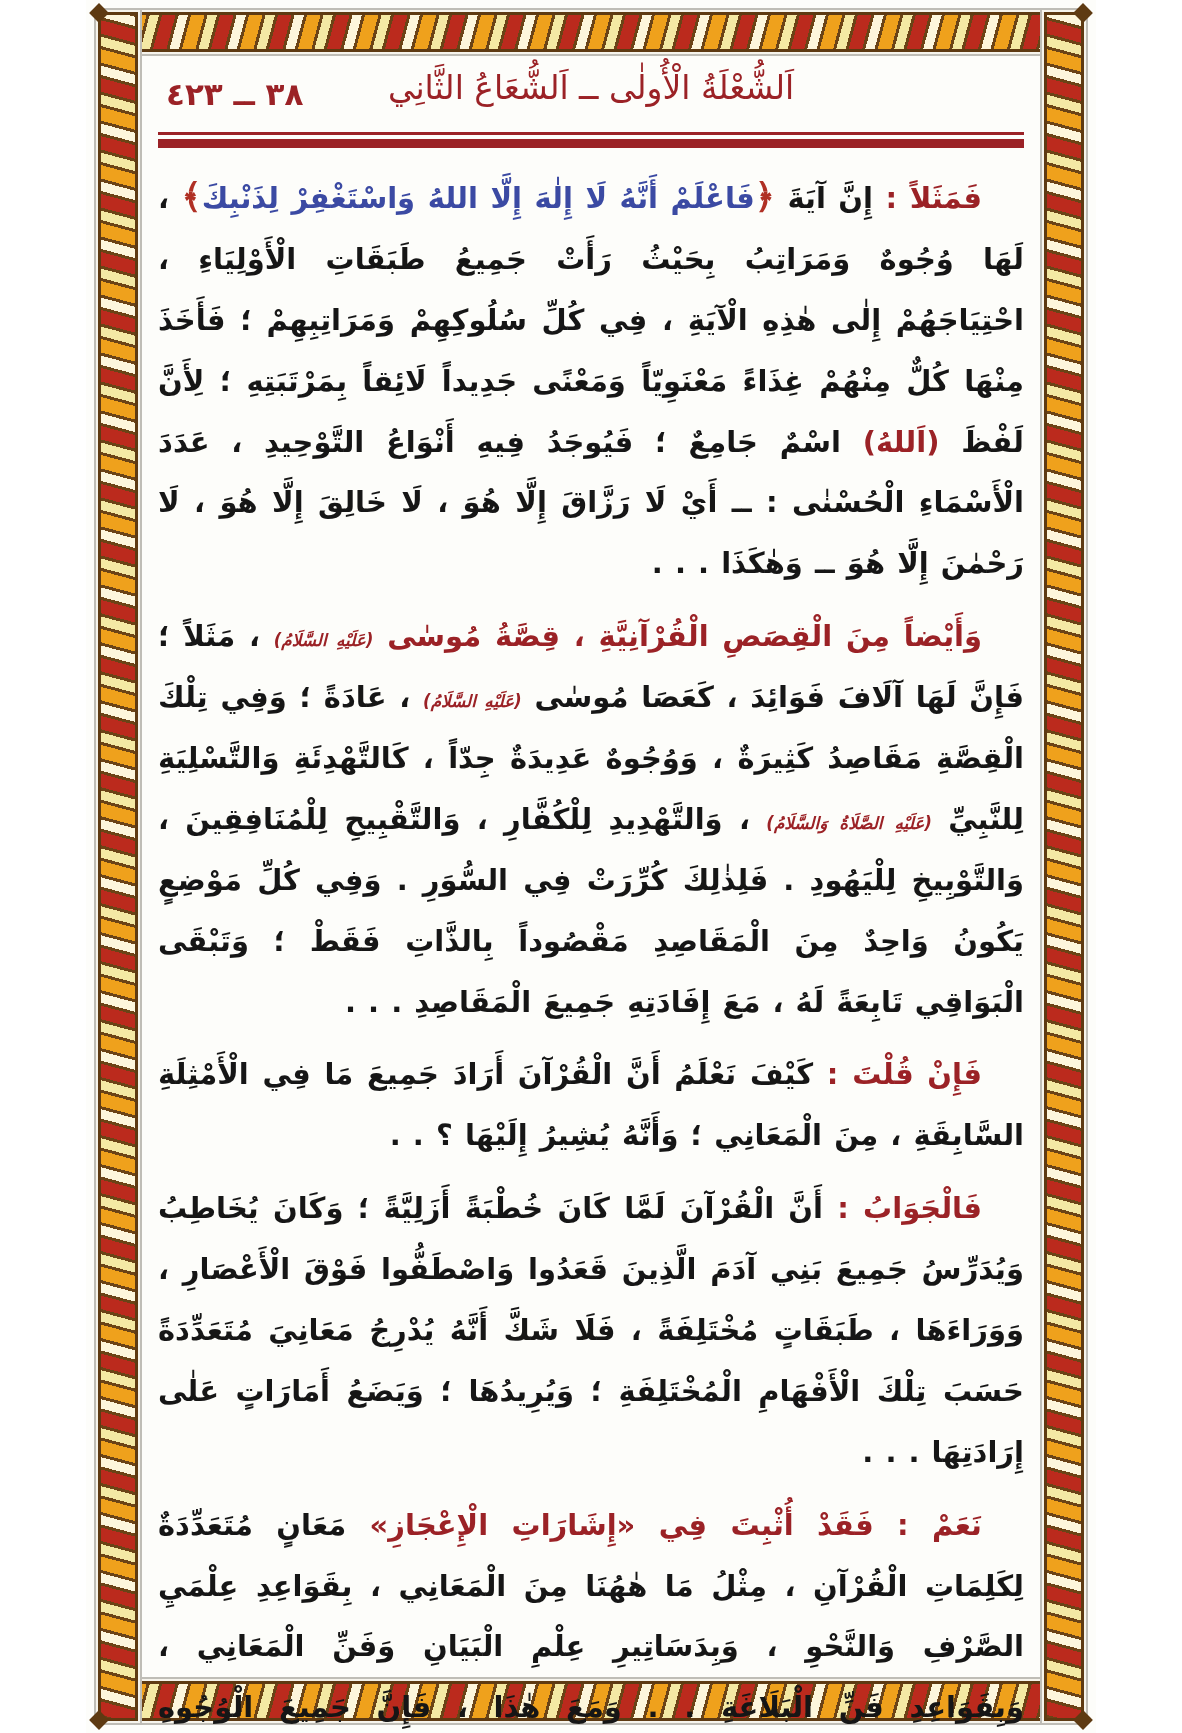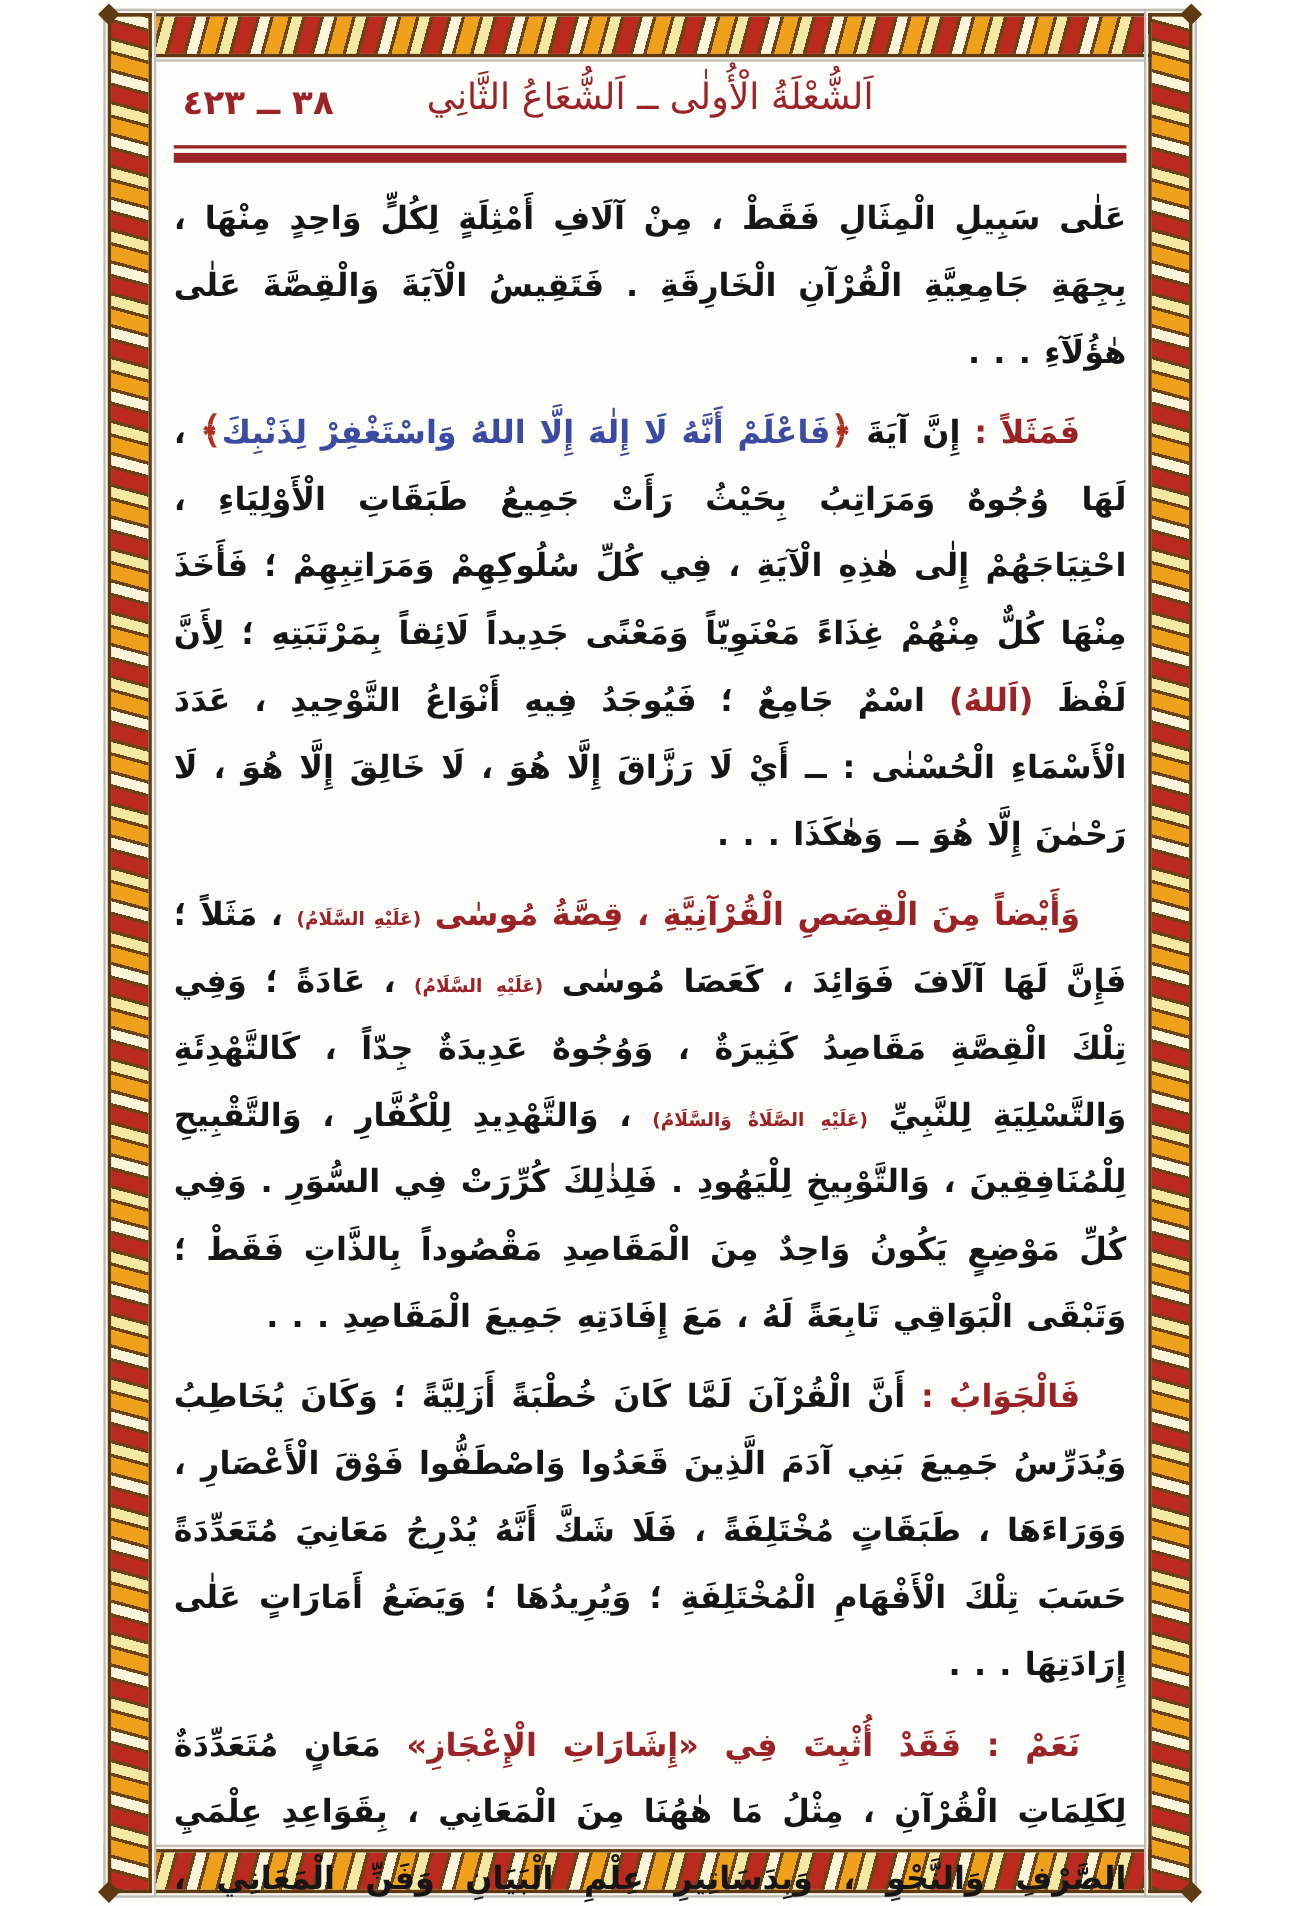--- a/index.html
+++ b/index.html
@@ -80,21 +80,21 @@
     word-spacing:2px;
   }
   .body-text p { margin:0 0 12px; }
   p.indent { text-indent:42px;margin-top:12px; }
   p.cont-last-line { text-align-last:justify; }
 
   .seg-black { color:#161616; }
   .seg-red   { color:#9b2226; }
   .seg-verse { color:#3b4aa3; }
   .seg-bracket { color:#b03024; font-size:1.18em; line-height:1; }
-  .seg-honorific { color:#9b2226; font-size:0.58em; }
+  .seg-honorific { color:#9b2226; font-size:0.58em;font-style:italic; }
 </style>
 </head>
 <body>
 
 <div class="page">
 
   <div class="frame frame-h frame-top"></div>
   <div class="frame frame-h frame-bottom"></div>
   <div class="frame frame-v frame-left"></div>
   <div class="frame frame-v frame-right"></div>
@@ -111,26 +111,26 @@
     </div>
 
     <div class="double-rule">
       <div class="rule-thin"></div>
       <div class="rule-gap"></div>
       <div class="rule-thick"></div>
     </div>
 
     <div class="body-text">
 
-      <p class="para"><span class="seg-black">عَلٰى سَبِيلِ الْمِثَالِ فَقَطْ ، مِنْ آلَافِ أَمْثِلَةٍ لِكُلٍّ وَاحِدٍ مِنْهَا ، بِجِهَةِ جَامِعِيَّةِ الْقُرْآنِ الْخَارِقَةِ . فَتَقِيسُ الْآيَةَ وَالْقِصَّةَ عَلٰى هٰؤُلَآءِ . . .</span></p>
 
       <p class="para indent"><span class="seg-red">فَمَثَلاً : </span><span class="seg-black">إِنَّ آيَةَ </span><span class="seg-bracket">﴿</span><span class="seg-verse">فَاعْلَمْ أَنَّهُ لَا إِلٰهَ إِلَّا اللهُ وَاسْتَغْفِرْ لِذَنْبِكَ</span><span class="seg-bracket">﴾</span><span class="seg-black"> ، لَهَا وُجُوهٌ وَمَرَاتِبُ بِحَيْثُ رَأَتْ جَمِيعُ طَبَقَاتِ الْأَوْلِيَاءِ ، احْتِيَاجَهُمْ إِلٰى هٰذِهِ الْآيَةِ ، فِي كُلِّ سُلُوكِهِمْ وَمَرَاتِبِهِمْ ؛ فَأَخَذَ مِنْهَا كُلٌّ مِنْهُمْ غِذَاءً مَعْنَوِيّاً وَمَعْنًى جَدِيداً لَائِقاً بِمَرْتَبَتِهِ ؛ لِأَنَّ لَفْظَ </span><span class="seg-red">(اَللهُ)</span><span class="seg-black"> اسْمٌ جَامِعٌ ؛ فَيُوجَدُ فِيهِ أَنْوَاعُ التَّوْحِيدِ ، عَدَدَ الْأَسْمَاءِ الْحُسْنٰى : ــ أَيْ لَا رَزَّاقَ إِلَّا هُوَ ، لَا خَالِقَ إِلَّا هُوَ ، لَا رَحْمٰنَ إِلَّا هُوَ ــ وَهٰكَذَا . . .</span></p>
 
       <p class="para indent"><span class="seg-red">وَأَيْضاً مِنَ الْقِصَصِ الْقُرْآنِيَّةِ ، قِصَّةُ مُوسٰى </span><span class="seg-honorific">(عَلَيْهِ السَّلَامُ)</span><span class="seg-black"> ، مَثَلاً ؛ فَإِنَّ لَهَا آلَافَ فَوَائِدَ ، كَعَصَا مُوسٰى </span><span class="seg-honorific">(عَلَيْهِ السَّلَامُ)</span><span class="seg-black"> ، عَادَةً ؛ وَفِي تِلْكَ الْقِصَّةِ مَقَاصِدُ كَثِيرَةٌ ، وَوُجُوهٌ عَدِيدَةٌ جِدّاً ، كَالتَّهْدِئَةِ وَالتَّسْلِيَةِ لِلنَّبِيِّ </span><span class="seg-honorific">(عَلَيْهِ الصَّلَاةُ وَالسَّلَامُ)</span><span class="seg-black"> ، وَالتَّهْدِيدِ لِلْكُفَّارِ ، وَالتَّقْبِيحِ لِلْمُنَافِقِينَ ، وَالتَّوْبِيخِ لِلْيَهُودِ . فَلِذٰلِكَ كُرِّرَتْ فِي السُّوَرِ . وَفِي كُلِّ مَوْضِعٍ يَكُونُ وَاحِدٌ مِنَ الْمَقَاصِدِ مَقْصُوداً بِالذَّاتِ فَقَطْ ؛ وَتَبْقَى الْبَوَاقِي تَابِعَةً لَهُ ، مَعَ إِفَادَتِهِ جَمِيعَ الْمَقَاصِدِ . . .</span></p>
 
+      <p class="para indent"><span class="seg-red">فَإِنْ قُلْتَ : </span><span class="seg-black">كَيْفَ نَعْلَمُ أَنَّ الْقُرْآنَ أَرَادَ جَمِيعَ مَا فِي الْأَمْثِلَةِ السَّابِقَةِ ، مِنَ الْمَعَانِي ؛ وَأَنَّهُ يُشِيرُ إِلَيْهَا ؟ . .</span></p>
 
       <p class="para indent"><span class="seg-red">فَالْجَوَابُ : </span><span class="seg-black">أَنَّ الْقُرْآنَ لَمَّا كَانَ خُطْبَةً أَزَلِيَّةً ؛ وَكَانَ يُخَاطِبُ وَيُدَرِّسُ جَمِيعَ بَنِي آدَمَ الَّذِينَ قَعَدُوا وَاصْطَفُّوا فَوْقَ الْأَعْصَارِ ، وَوَرَاءَهَا ، طَبَقَاتٍ مُخْتَلِفَةً ، فَلَا شَكَّ أَنَّهُ يُدْرِجُ مَعَانِيَ مُتَعَدِّدَةً حَسَبَ تِلْكَ الْأَفْهَامِ الْمُخْتَلِفَةِ ؛ وَيُرِيدُهَا ؛ وَيَضَعُ أَمَارَاتٍ عَلٰى إِرَادَتِهَا . . .</span></p>
 
       <p class="para indent cont-last-line"><span class="seg-red">نَعَمْ : فَقَدْ أُثْبِتَ فِي «إِشَارَاتِ الْإِعْجَازِ» </span><span class="seg-black">مَعَانٍ مُتَعَدِّدَةٌ لِكَلِمَاتِ الْقُرْآنِ ، مِثْلُ مَا هٰهُنَا مِنَ الْمَعَانِي ، بِقَوَاعِدِ عِلْمَيِ الصَّرْفِ وَالنَّحْوِ ، وَبِدَسَاتِيرِ عِلْمِ الْبَيَانِ وَفَنِّ الْمَعَانِي ، وَبِقَوَاعِدِ فَنِّ الْبَلَاغَةِ . . وَمَعَ هٰذَا ، فَإِنَّ جَمِيعَ الْوُجُوهِ وَالْمَعَانِي الْمَقْبُولَةِ حَسَبَ فَنِّ الْمَعَانِي ، وَالْمُنَاسِبَةِ حَسَبَ عِلْمِ الْبَيَانِ ، وَالْمُسْتَحْسَنَةِ حَسَبَ الْبَلَاغَةِ ، وَبِشَرْطِ أَنْ تَكُونَ صَحِيحَةً حَسَبَ الْعُلُومِ الْعَرَبِيَّةِ ، وَحَقَّةً حَسَبَ الْأُصُولِ الدِّينِيَّةِ ، هِيَ مِنْ مَعَانِي الْقُرْآنِ ، بِإِجْمَاعِ أَهْلِ الِاجْتِهَادِ وَأَهْلِ</span></p>
 
     </div>
   </div>
 </div>
 
 </body></html>

